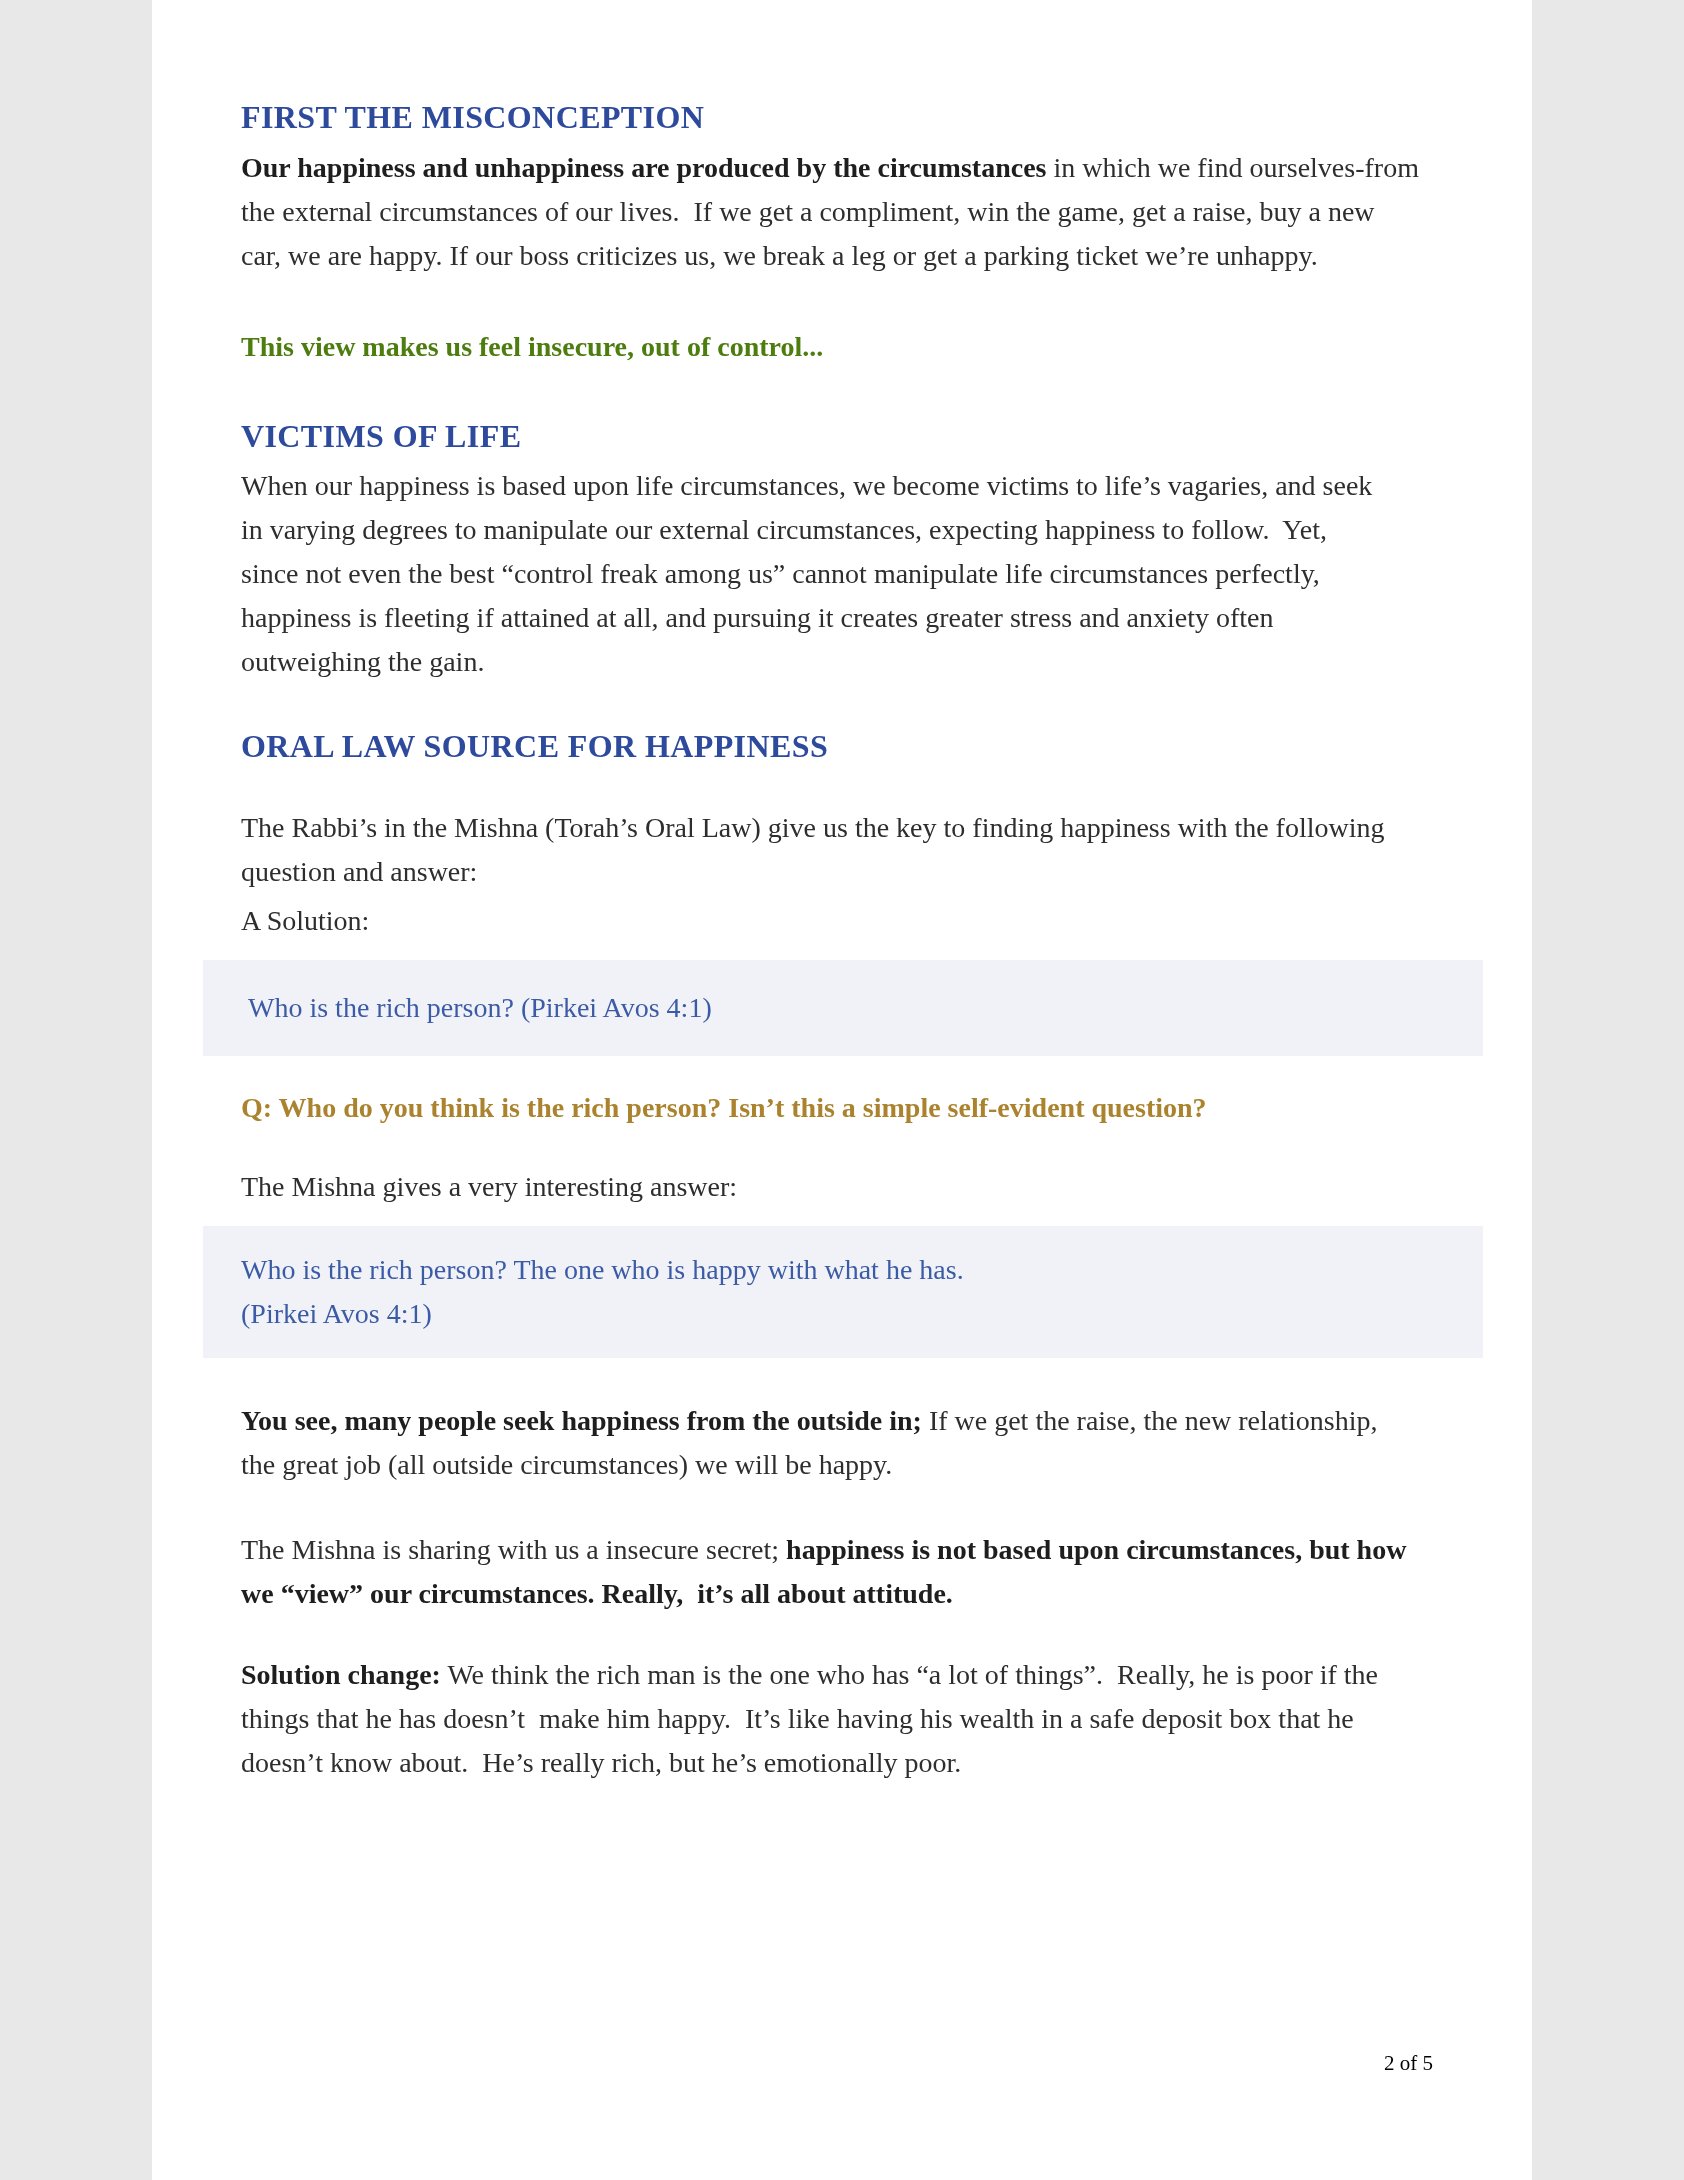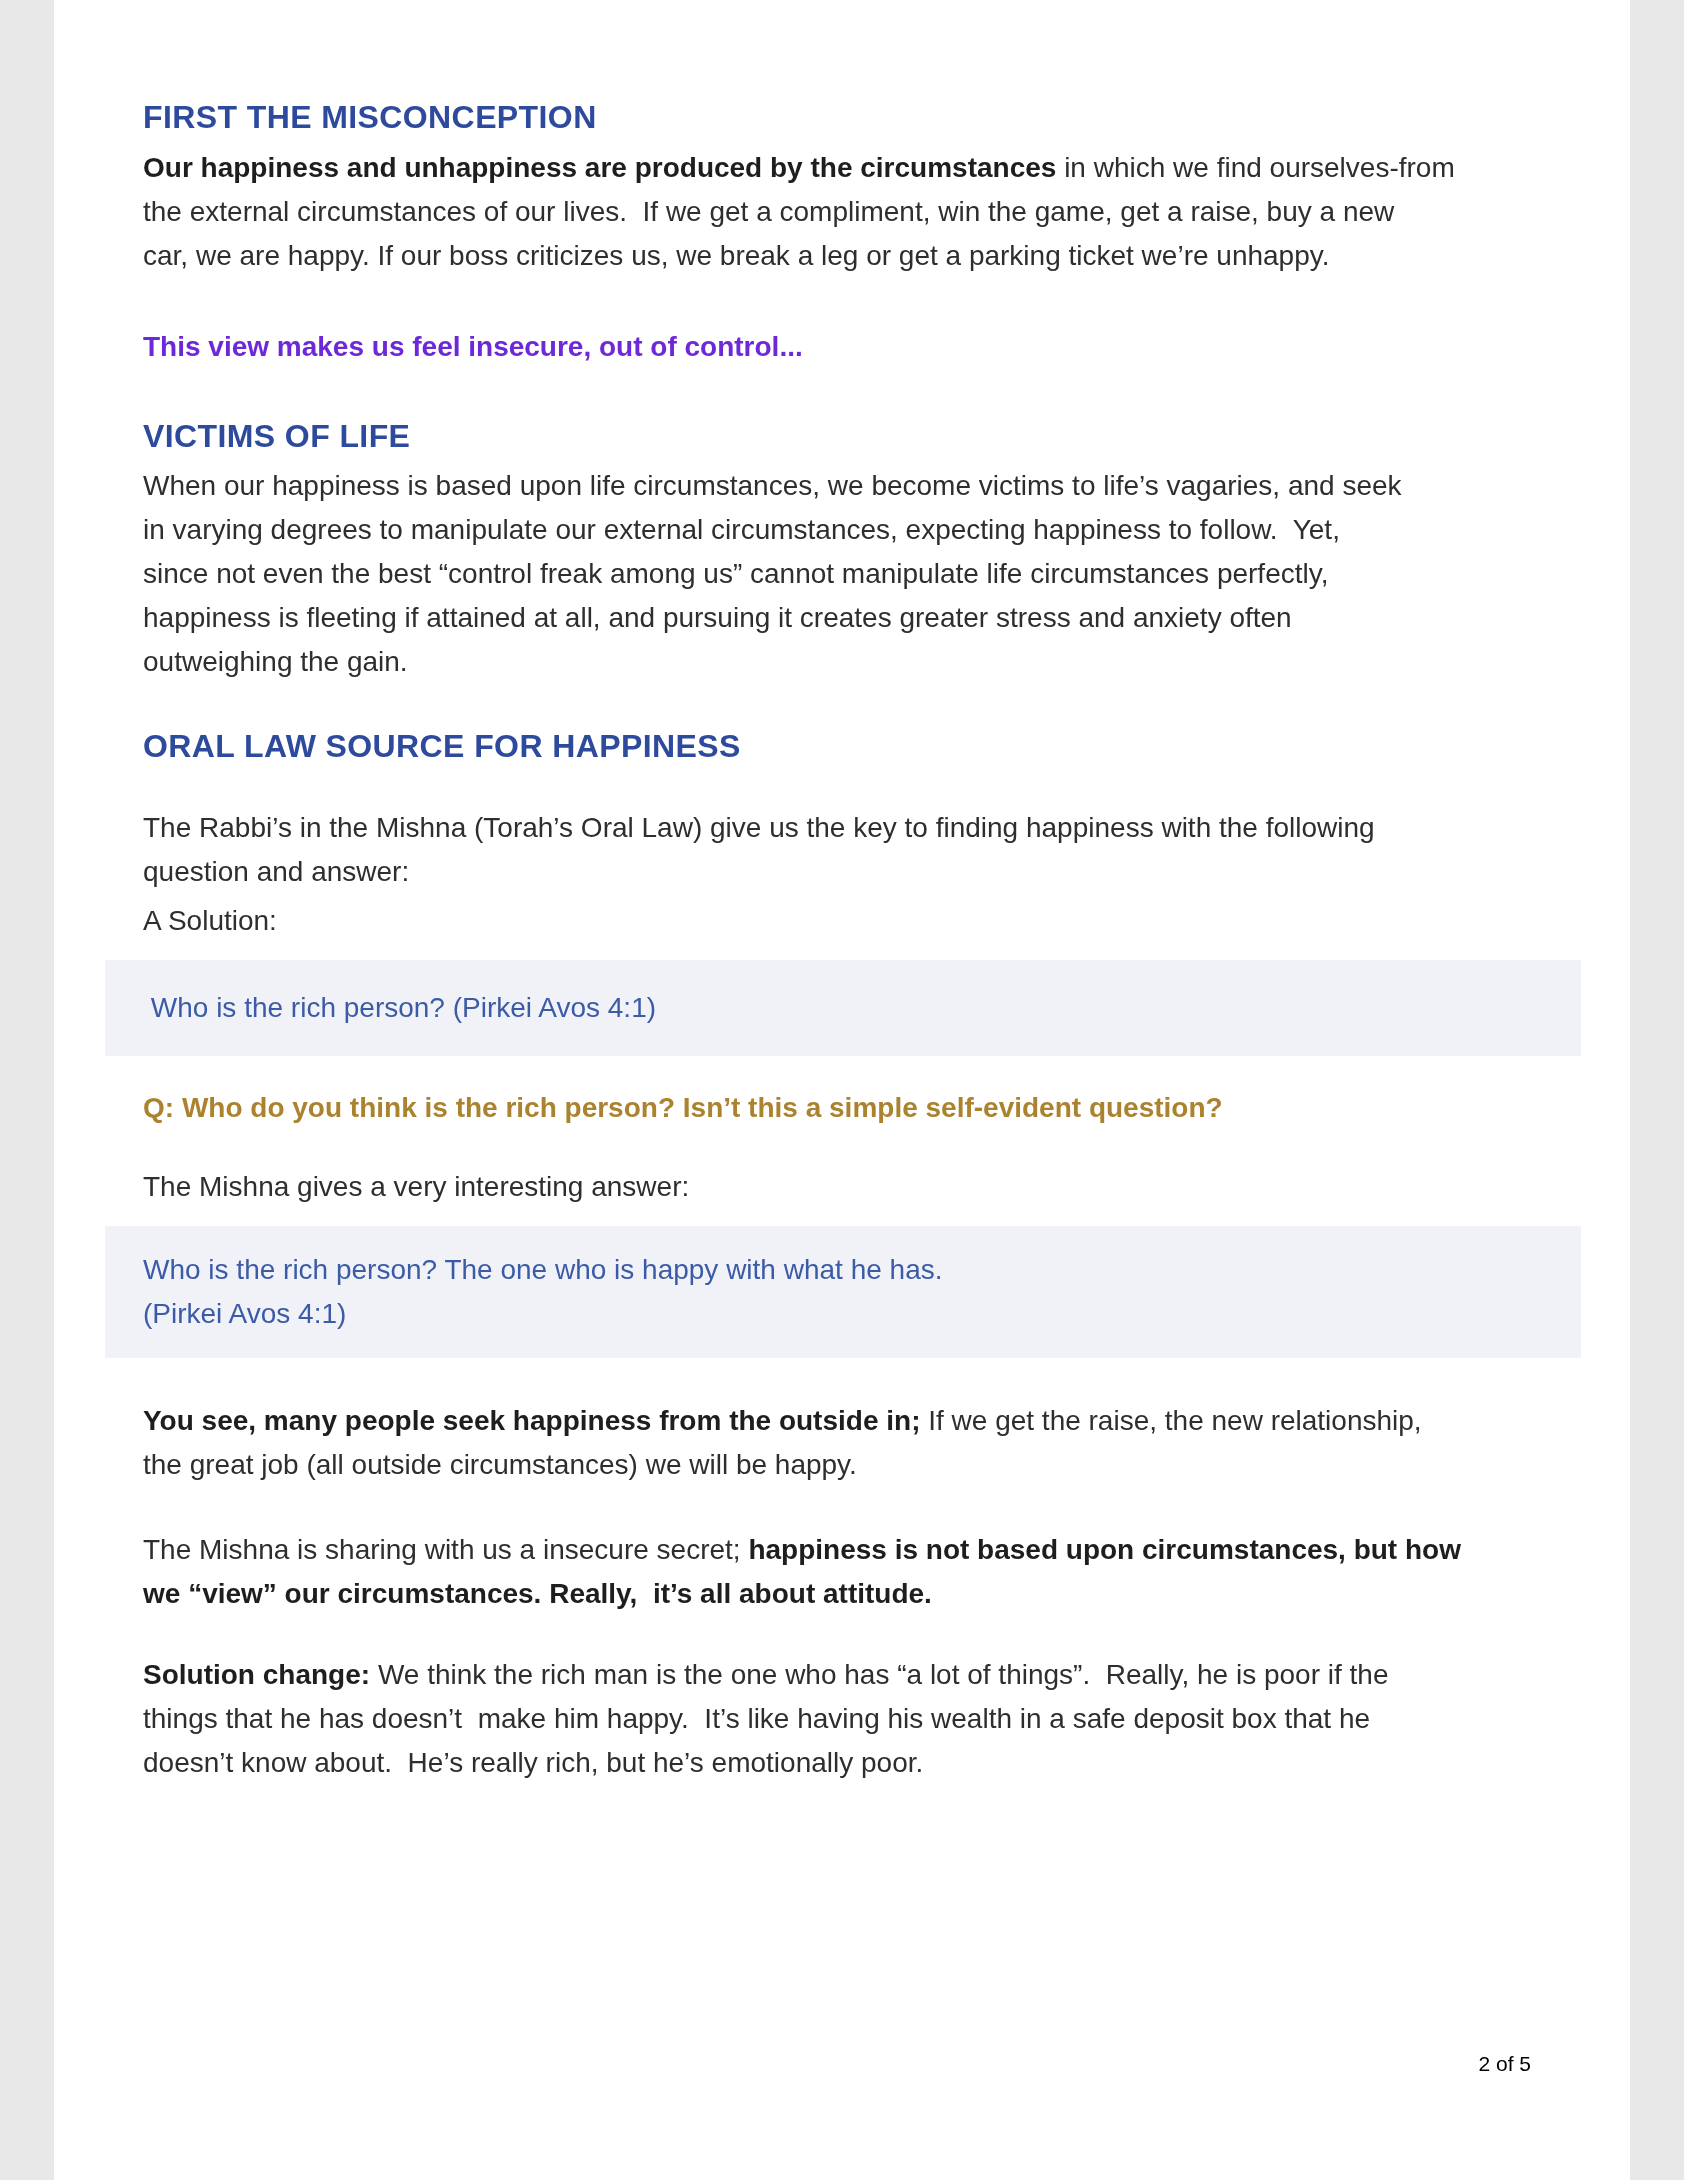--- a/index.html
+++ b/index.html
@@ -2,25 +2,25 @@
 <html style="--heading-blue: #2d4a9d; --question-gold: #ab832e; --quote-blue: #3c5ba6; --quote-bg: #f0f2f7; --body-text: #2e2e2e;font-size:13.6px"><head>
 <meta charset="utf-8">
 <style>
   html, body {
     margin: 0;
     padding: 0;
     background: #e8e8e8;
   }
   .page {
     position: relative;
-    width: 1576px;
+    width: 1380px;
     height: 2181px;
     margin: 0 auto;
     background: #ffffff;
-    font-family: Liberation Sans, sans-serif;
+    font-family: Liberation Serif, serif;
     color: var(--body-text, #2e2e2e);
     overflow: hidden;
   }
   .content {
     position: absolute;
     left: 89px;
     right: 83px;
     top: 0;
   }
   .section-heading {
@@ -64,21 +64,21 @@
   .q1 { margin-top: 37px; }
   .q2 { margin-top: 31px; }
   .q3 { margin-top: 61px; }
 
   .statement-bold {
     margin: 0;
     margin-top: 48px;
     font-size: 28px;
     line-height: 41px;
     font-weight: bold;
-    color: #6d28d9;
+    color: #4d7c0f;
     white-space: pre-wrap;
   }
 
   .quote-box {
     margin-left: -38px;
     margin-right: -34px;
     background: var(--quote-bg, #f0f2f7);
     padding: 25.6px 38px 25.6px 38px;
   }
   .quote-box-1 { margin-top: 19px; }

